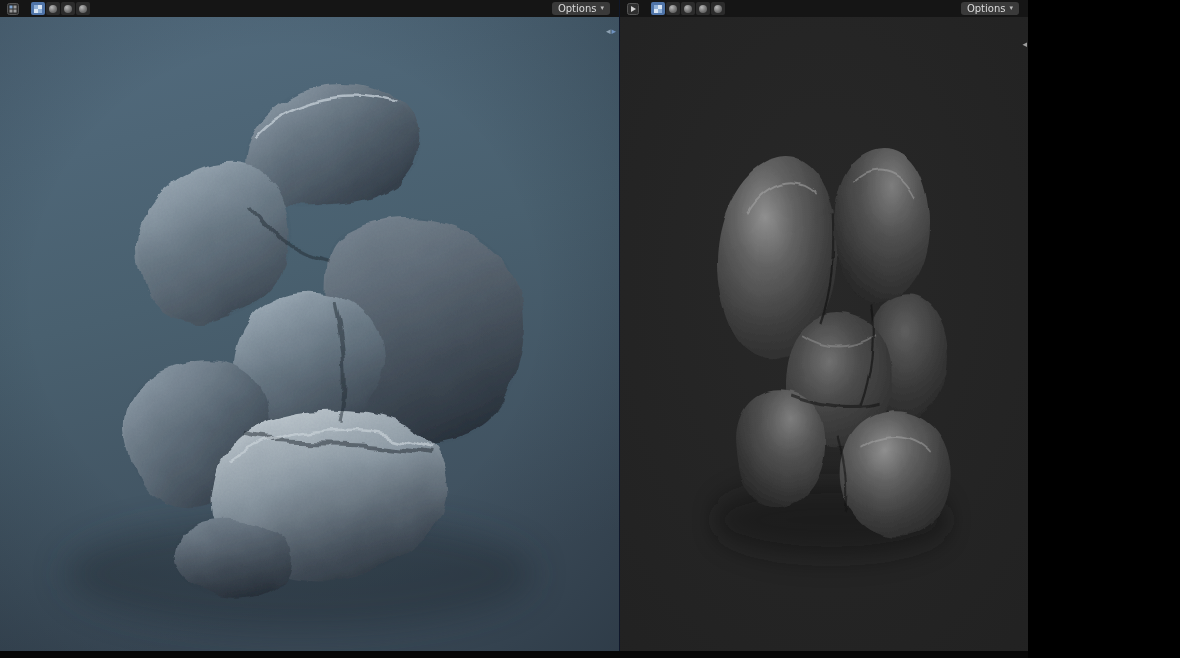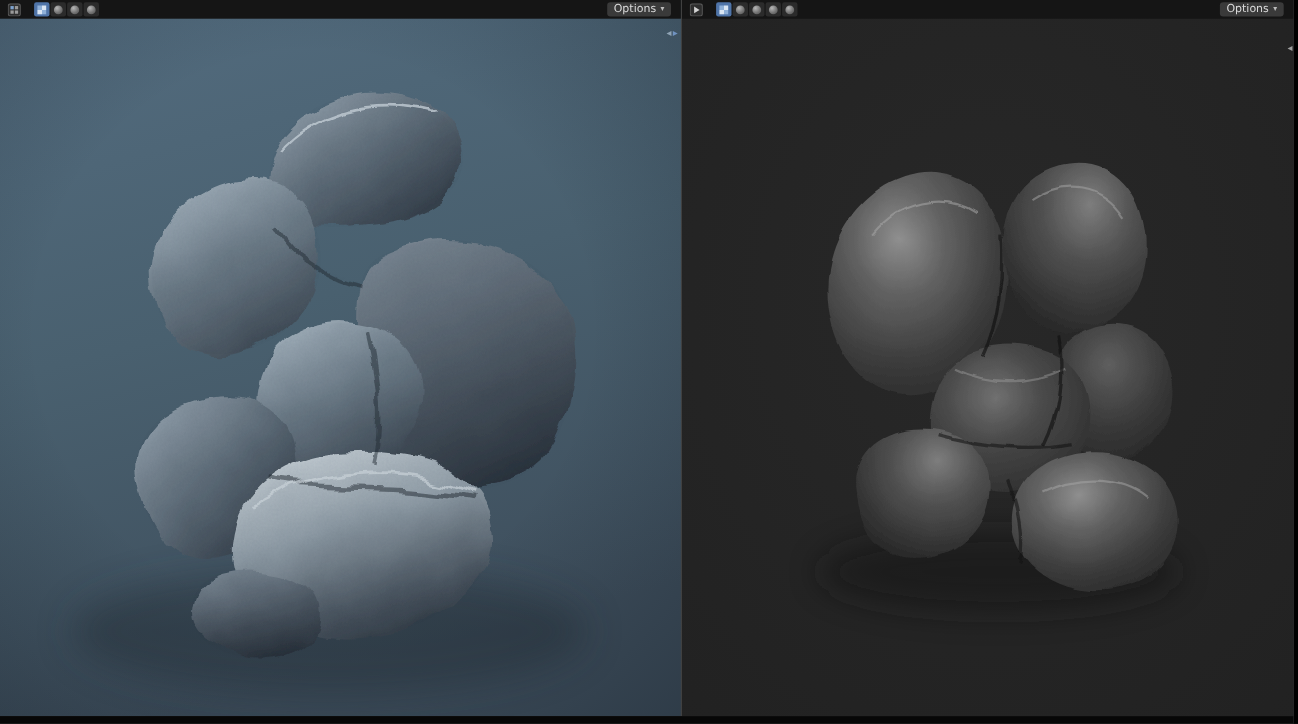--- a/index.html
+++ b/index.html
@@ -1,16 +1,16 @@
 <!DOCTYPE html>
 <html><head>
 <meta charset="utf-8">
 <style>
   html,body{margin:0;padding:0;background:#000;font-family:"DejaVu Sans","Liberation Sans",sans-serif;}
-  .workspace{position:relative;width:1176px;height:658px;overflow:hidden;background:#404040;}
+  .workspace{position:relative;width:1028px;height:658px;overflow:hidden;background:#0f172a;}
   .viewport{position:absolute;top:0;bottom:7px;overflow:hidden;}
   .vp-left{left:0;width:619px;}
   .vp-right{left:620px;right:0;}
   .scene{position:absolute;inset:0;width:100%;height:100%;display:block;}
   .vp-left::after{content:"";position:absolute;inset:0;z-index:1;pointer-events:none;
     background:radial-gradient(circle at 46% 46%, rgba(0,0,0,0) 52%, rgba(8,14,22,.28) 100%);}
   .vp-header{position:absolute;top:0;left:0;right:0;height:17px;background:#151515;
     display:flex;align-items:center;padding:0 9px 0 4px;z-index:3;}
   .editor-btn{width:18px;height:14px;display:flex;align-items:center;justify-content:center;
     background:transparent;border:0;padding:0;margin-right:9px;cursor:pointer;}

